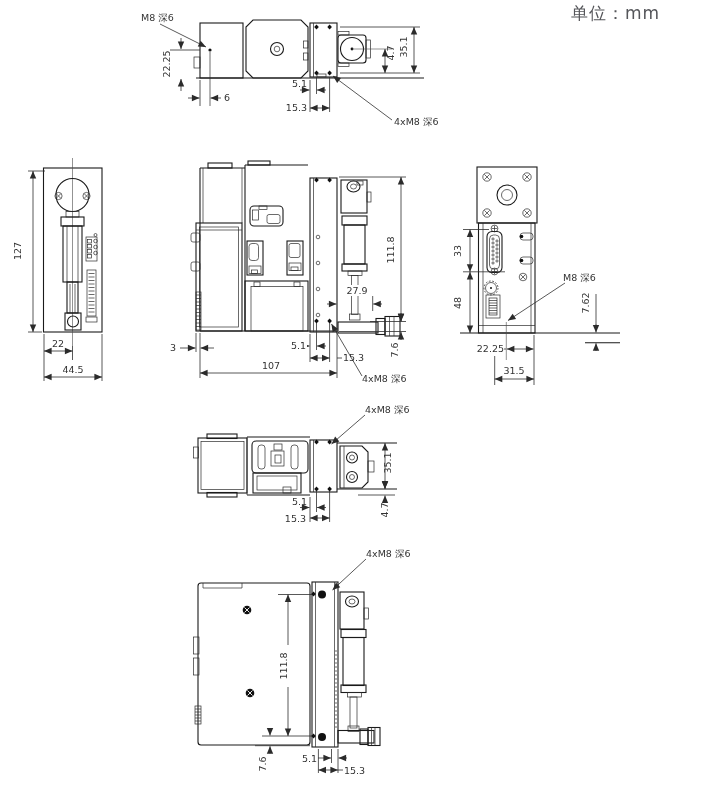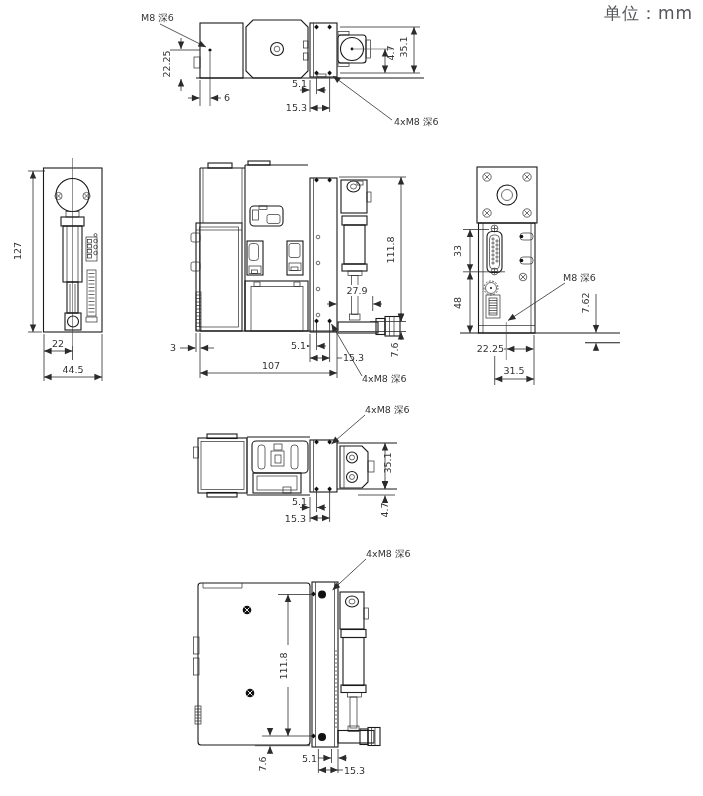--- a/index.html
+++ b/index.html
@@ -1,18 +1,18 @@
 <!DOCTYPE html>
 <html><head>
 <meta charset="utf-8">
 <style>
   html,body{margin:0;padding:0;background:#ffffff;}
   #canvas{position:relative;width:703px;height:796px;background:#ffffff;overflow:hidden;
           font-family:"DejaVu Sans", sans-serif;}
-  #unit{position:absolute;left:571px;top:2px;font-size:17px;color:#55565a;letter-spacing:1px;margin-left:33px;}
+  #unit{position:absolute;left:571px;top:2px;font-size:17px;color:#55565a;letter-spacing:1px;}
   svg{position:absolute;left:0;top:0;}
   .o{fill:none;stroke:#1a1a1a;stroke-width:1.1;}
   .i{fill:none;stroke:#2b2b2b;stroke-width:0.7;}
   .d{fill:none;stroke:#2f2f2f;stroke-width:0.8;}
   .c{fill:none;stroke:#4a4a4a;stroke-width:0.6;}
   .wb{fill:#ffffff;stroke:none;}
   .dot{fill:#111;stroke:none;}
   text.t{font-family:"DejaVu Sans", sans-serif;font-size:9.5px;fill:#333;}
 </style>
 </head>

